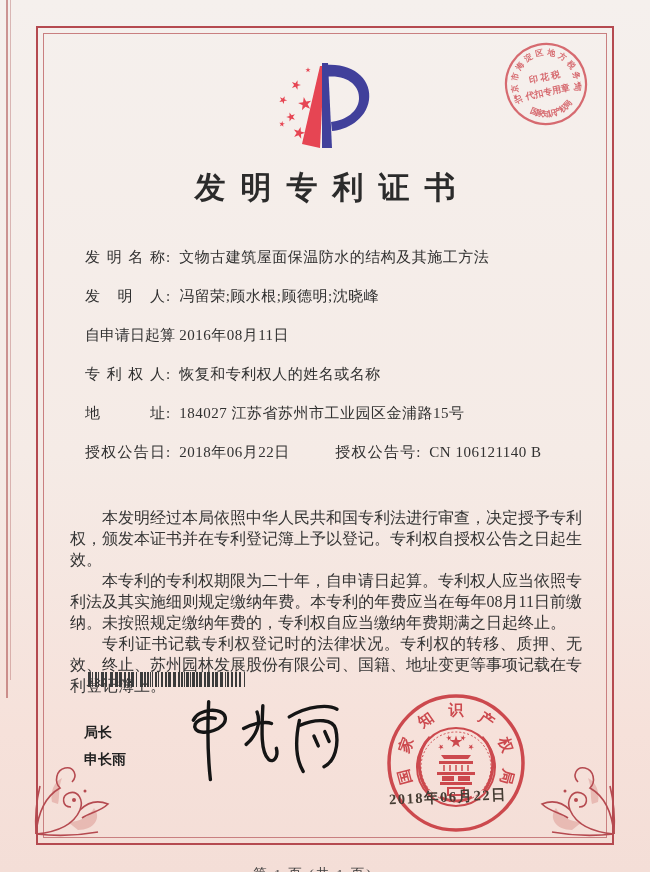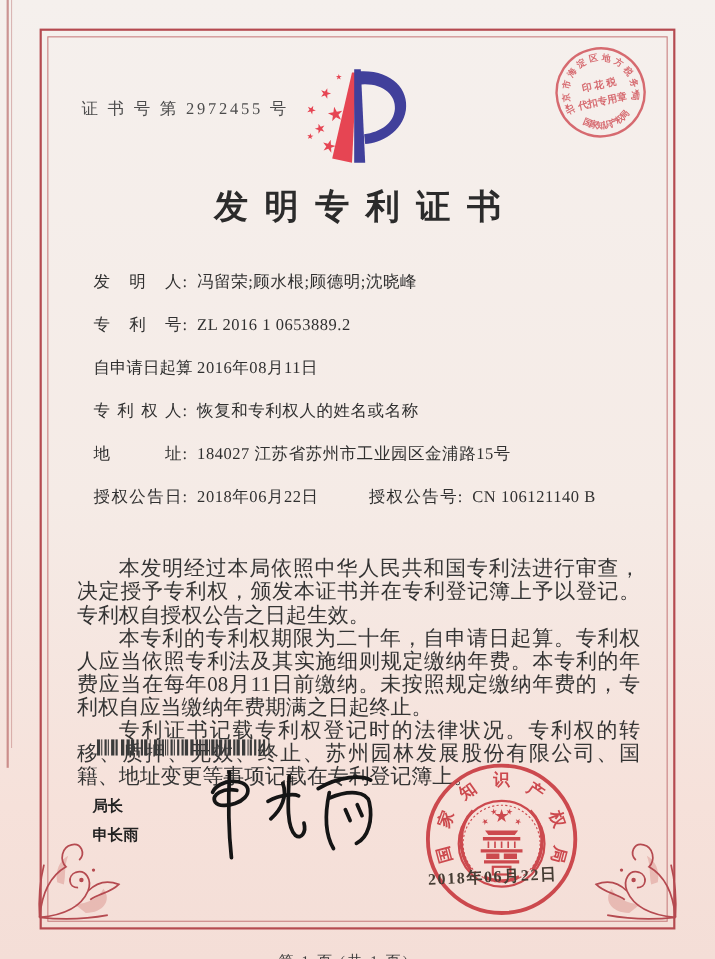--- a/index.html
+++ b/index.html
@@ -27,21 +27,21 @@
   .stampcenter{fill:var(--tax_stamp_red);font-weight:bold;font-family:"Liberation Serif",serif;}
   .title{position:absolute;left:0;right:0;top:167px;text-align:center;font-size:31px;font-weight:bold;
     letter-spacing:15px;padding-left:15px;color:var(--text_dark);}
   .fields{position:absolute;left:85px;top:247px;width:492px;font-size:15px;color:#303030;}
   .frow{height:20px;line-height:20px;margin-bottom:19px;white-space:nowrap;}
   .flabel{display:inline-block;width:80px;text-align:justify;text-align-last:justify;vertical-align:top;}
   .colon{display:inline-block;margin:0 9px 0 1px;}
   .fvalue{letter-spacing:.5px;}
   .fvalue.w{display:inline-block;width:146px;}
   .gap2{display:inline-block;width:10px;}
-  .bodytext{position:absolute;left:70px;top:507px;width:512px;font-size:19px;line-height:21px;
+  .bodytext{position:absolute;left:70px;top:507px;width:512px;font-size:16px;line-height:21px;
     color:var(--text_body);text-align:justify;}
   .bodytext p{text-indent:2em;}
   .barcode{position:absolute;left:88px;top:672px;}
   .signatory{position:absolute;left:84px;top:719px;font-family:"Liberation Sans","DejaVu Sans",sans-serif;
     font-size:14px;font-weight:600;line-height:27px;color:#222;}
   .signature{position:absolute;left:172px;top:694px;transform:rotate(-2deg);}
   .sig-stroke{stroke:#151515;stroke-width:3.4;fill:none;stroke-linecap:round;stroke-linejoin:round;}
   .seal{position:absolute;left:381px;top:688px;opacity:.9;}
   .seal-stroke{stroke:var(--seal_red);fill:none;}
   .seal-fill{fill:var(--seal_red);}
@@ -57,21 +57,20 @@
 </style>
 </head>
 <body>
 
 <div class="page">
   <div class="edgeline1"></div>
   <div class="edgeline2"></div>
   <div class="frame-outer"></div>
   <div class="frame-inner"></div>
 
-  <div class="certno">证 书 号 第 2972455 号</div>
 
   <svg class="logo" width="124" height="140" viewBox="0 0 124 140">
     <defs>
       <path id="star5" d="M0,-10 L2.245,-3.09 L9.51,-3.09 L3.63,1.18 L5.88,8.09 L0,3.82 L-5.88,8.09 L-3.63,1.18 L-9.51,-3.09 L-2.245,-3.09 Z"></path>
     </defs>
     <polygon points="54,16 58,16 54,98 36,94" fill="var(--logo_red)"></polygon>
     <polygon points="56,13 62,13 66,98 56,98" fill="var(--logo_blue)"></polygon>
     <path d="M58,15 C88,12 106,30 103,50 C100,70 80,80 66,81 L65,72 C80,70 92,62 93,49 C94,35 80,24 59,27 Z" fill="var(--logo_blue)"></path>
     <use href="#star5" transform="translate(42,20) scale(0.28)" fill="var(--logo_red)"></use>
     <use href="#star5" transform="translate(30,35) scale(0.5) rotate(18)" fill="var(--logo_red)"></use>
@@ -111,24 +110,24 @@
       <text x="0" y="11" text-anchor="middle" font-size="9" class="stampcenter">代扣专用章</text>
       <text x="-33" y="8" text-anchor="middle" font-size="6" class="stampcenter" transform="rotate(20 -33 8)">★</text>
       <text x="33" y="8" text-anchor="middle" font-size="6" class="stampcenter" transform="rotate(-20 33 8)">★</text>
     </g>
   </svg>
 
   <div class="title">发明专利证书</div>
 
   <div class="fields">
     <div class="frow">
+      <span class="flabel">发明名称</span><span class="colon">:</span><span class="fvalue">文物古建筑屋面保温防水的结构及其施工方法</span>
+    </div>
+    <div class="frow">
       <span class="flabel">发明人</span><span class="colon">:</span><span class="fvalue">冯留荣;顾水根;顾德明;沈晓峰</span>
-    </div>
-    <div class="frow">
-      <span class="flabel">专利号</span><span class="colon">:</span><span class="fvalue">ZL 2016 1 0653889.2</span>
     </div>
     <div class="frow">
       <span class="flabel">自申请日起算</span><span class="colon">:</span><span class="fvalue">2016年08月11日</span>
     </div>
     <div class="frow">
       <span class="flabel">专利权人</span><span class="colon">:</span><span class="fvalue">恢复和专利权人的姓名或名称</span>
     </div>
     <div class="frow">
       <span class="flabel">地址</span><span class="colon">:</span><span class="fvalue">184027 江苏省苏州市工业园区金浦路15号</span>
     </div>

